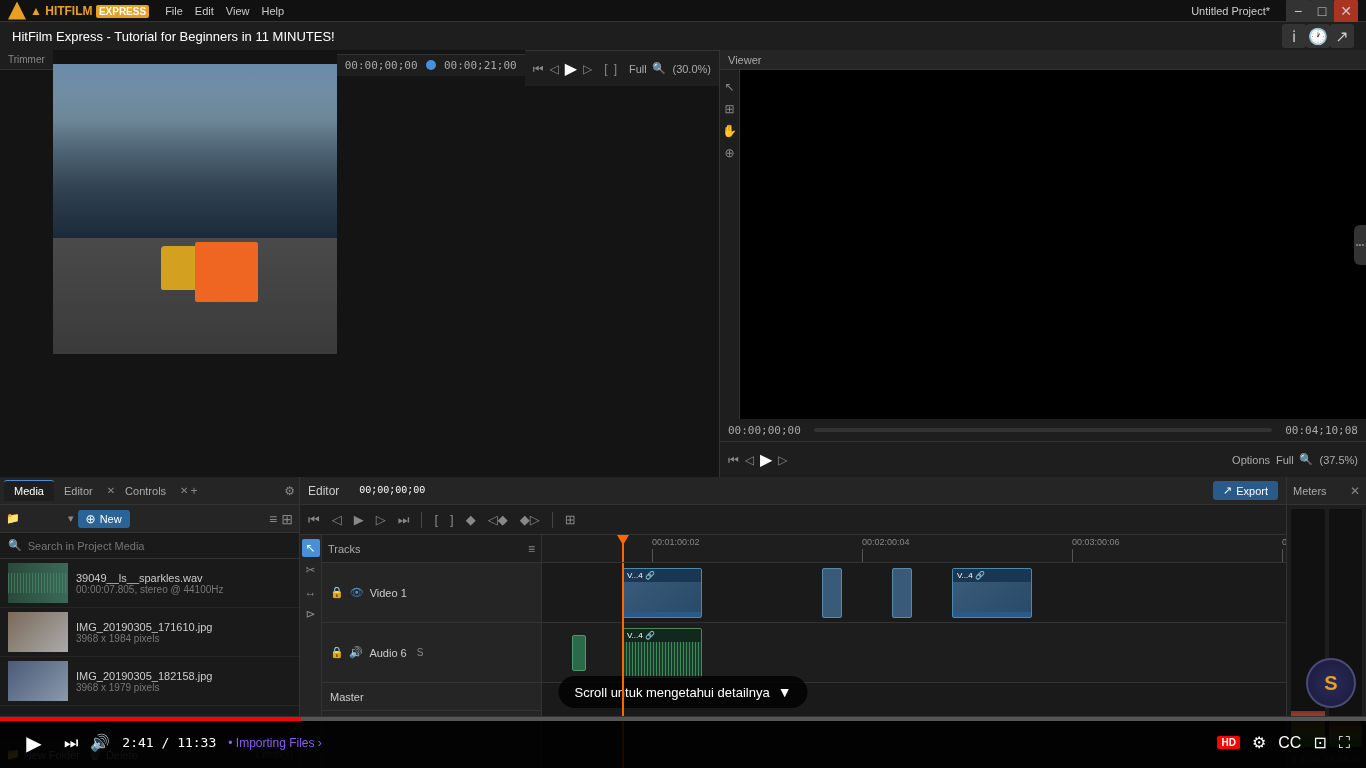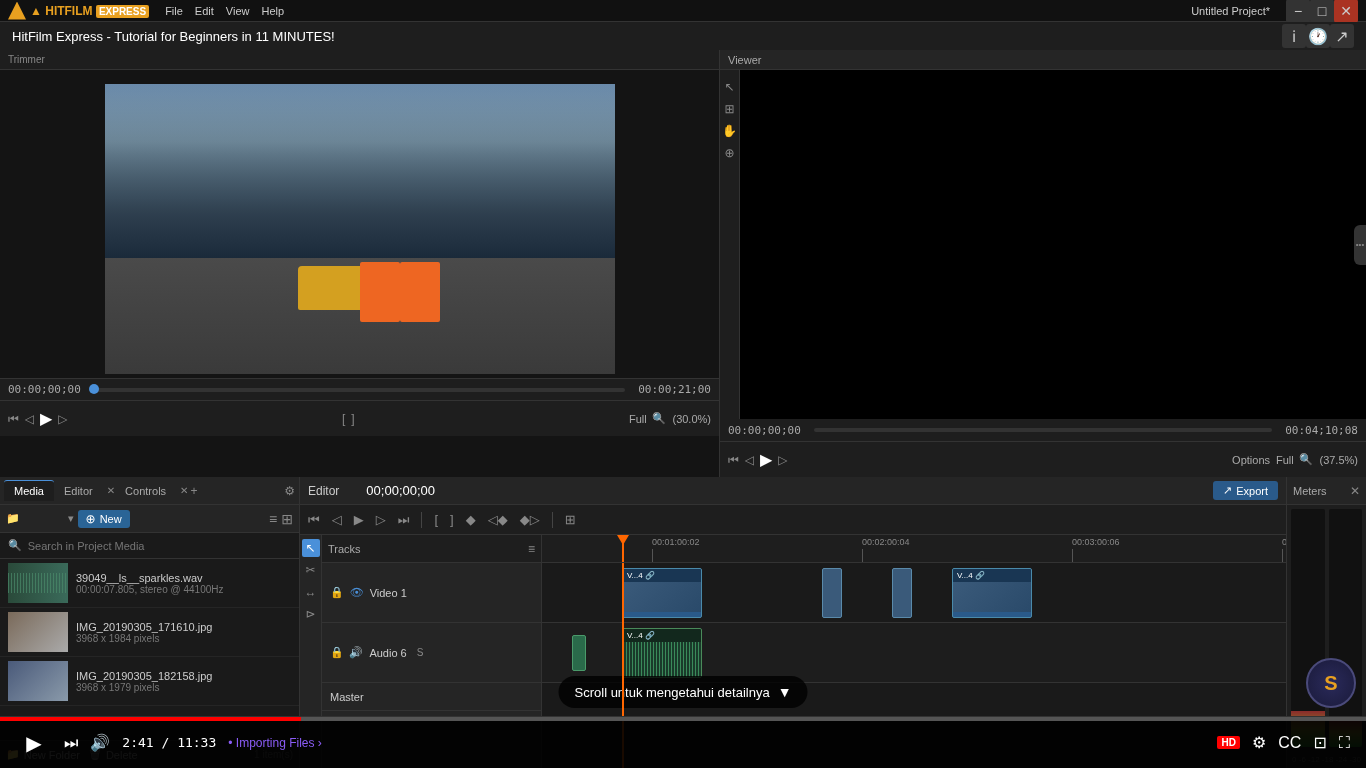--- a/index.html
+++ b/index.html
@@ -102,21 +102,21 @@
     #watermark { position: absolute; bottom: 60px; right: 10px; width: 50px; height: 50px; border-radius: 50%; background: radial-gradient(circle, #2a2a5a, #1a1a3a); display: flex; align-items: center; justify-content: center; border: 2px solid #4a4a7a; }
     #watermark-s { color: #e8a020; font-size: 20px; font-weight: bold; }
 
     
     #bottom-actions { height: 28px; background: #252525; border-top: 1px solid #333; display: flex; align-items: center; padding: 0 6px; gap: 8px; }
     .action-btn { background: none; border: none; color: #aaa; font-size: 11px; cursor: pointer; display: flex; align-items: center; gap: 4px; }
 
     
     #app { width: 1366px; height: 768px; display: flex; flex-direction: column; position: relative; overflow: hidden; }
     #top-section { display: flex; height: 456px; }
-    #left-trimmer { width: 720px; background: #141414; display: flex; flex-direction: column; border-right: 1px solid #333; }
+    #left-trimmer { width: 720px; background: #141414; display: flex; flex-direction: row; border-right: 1px solid #333; }
     #right-viewer { flex: 1; background: #141414; display: flex; flex-direction: column; }
 
     
     .thumb-audio { background: linear-gradient(to right, #2a4a3a, #3a6a5a); }
     .thumb-img1 { background: linear-gradient(135deg, #5a4a3a, #8a7a6a); }
     .thumb-img2 { background: linear-gradient(135deg, #3a3a5a, #5a5a7a); }
 
     .waveform-visual { width: 100%; height: 20px; background: repeating-linear-gradient(90deg, #4a8a6a 0px, #4a8a6a 1px, transparent 1px, transparent 3px); opacity: 0.7; }
 
     #timeline-wrapper { display: flex; flex: 1; overflow: hidden; }
@@ -316,21 +316,21 @@
         </button>
         <span style="flex:1;"></span>
         <span style="font-size:10px;color:#666;">1 item(s)</span>
       </div>
     </div>
 
     <div id="editor-panel">
 
       <div id="editor-header">
         <span style="font-size:12px;color:#ccc;font-weight:500;">Editor</span>
-        <span style="font-family:Liberation Sans, sans-serif;font-size:13px;color:#fff;margin-left:19px;cursor:pointer;">00;00;00;00</span>
+        <span style="font-family:Liberation Mono, monospace;font-size:10px;color:#fff;margin-left:12px;cursor:pointer;">00;00;00;00</span>
         <span style="flex:1;"></span>
         <button style="background:#2a5a8a;border:none;color:#fff;font-size:11px;padding:3px 10px;border-radius:3px;cursor:pointer;display:flex;align-items:center;gap:4px;">
           <span>↗</span>
           <span>Export</span>
         </button>
       </div>
 
       <div id="editor-toolbar">
 
         <button class="ed-btn">⏮</button>

